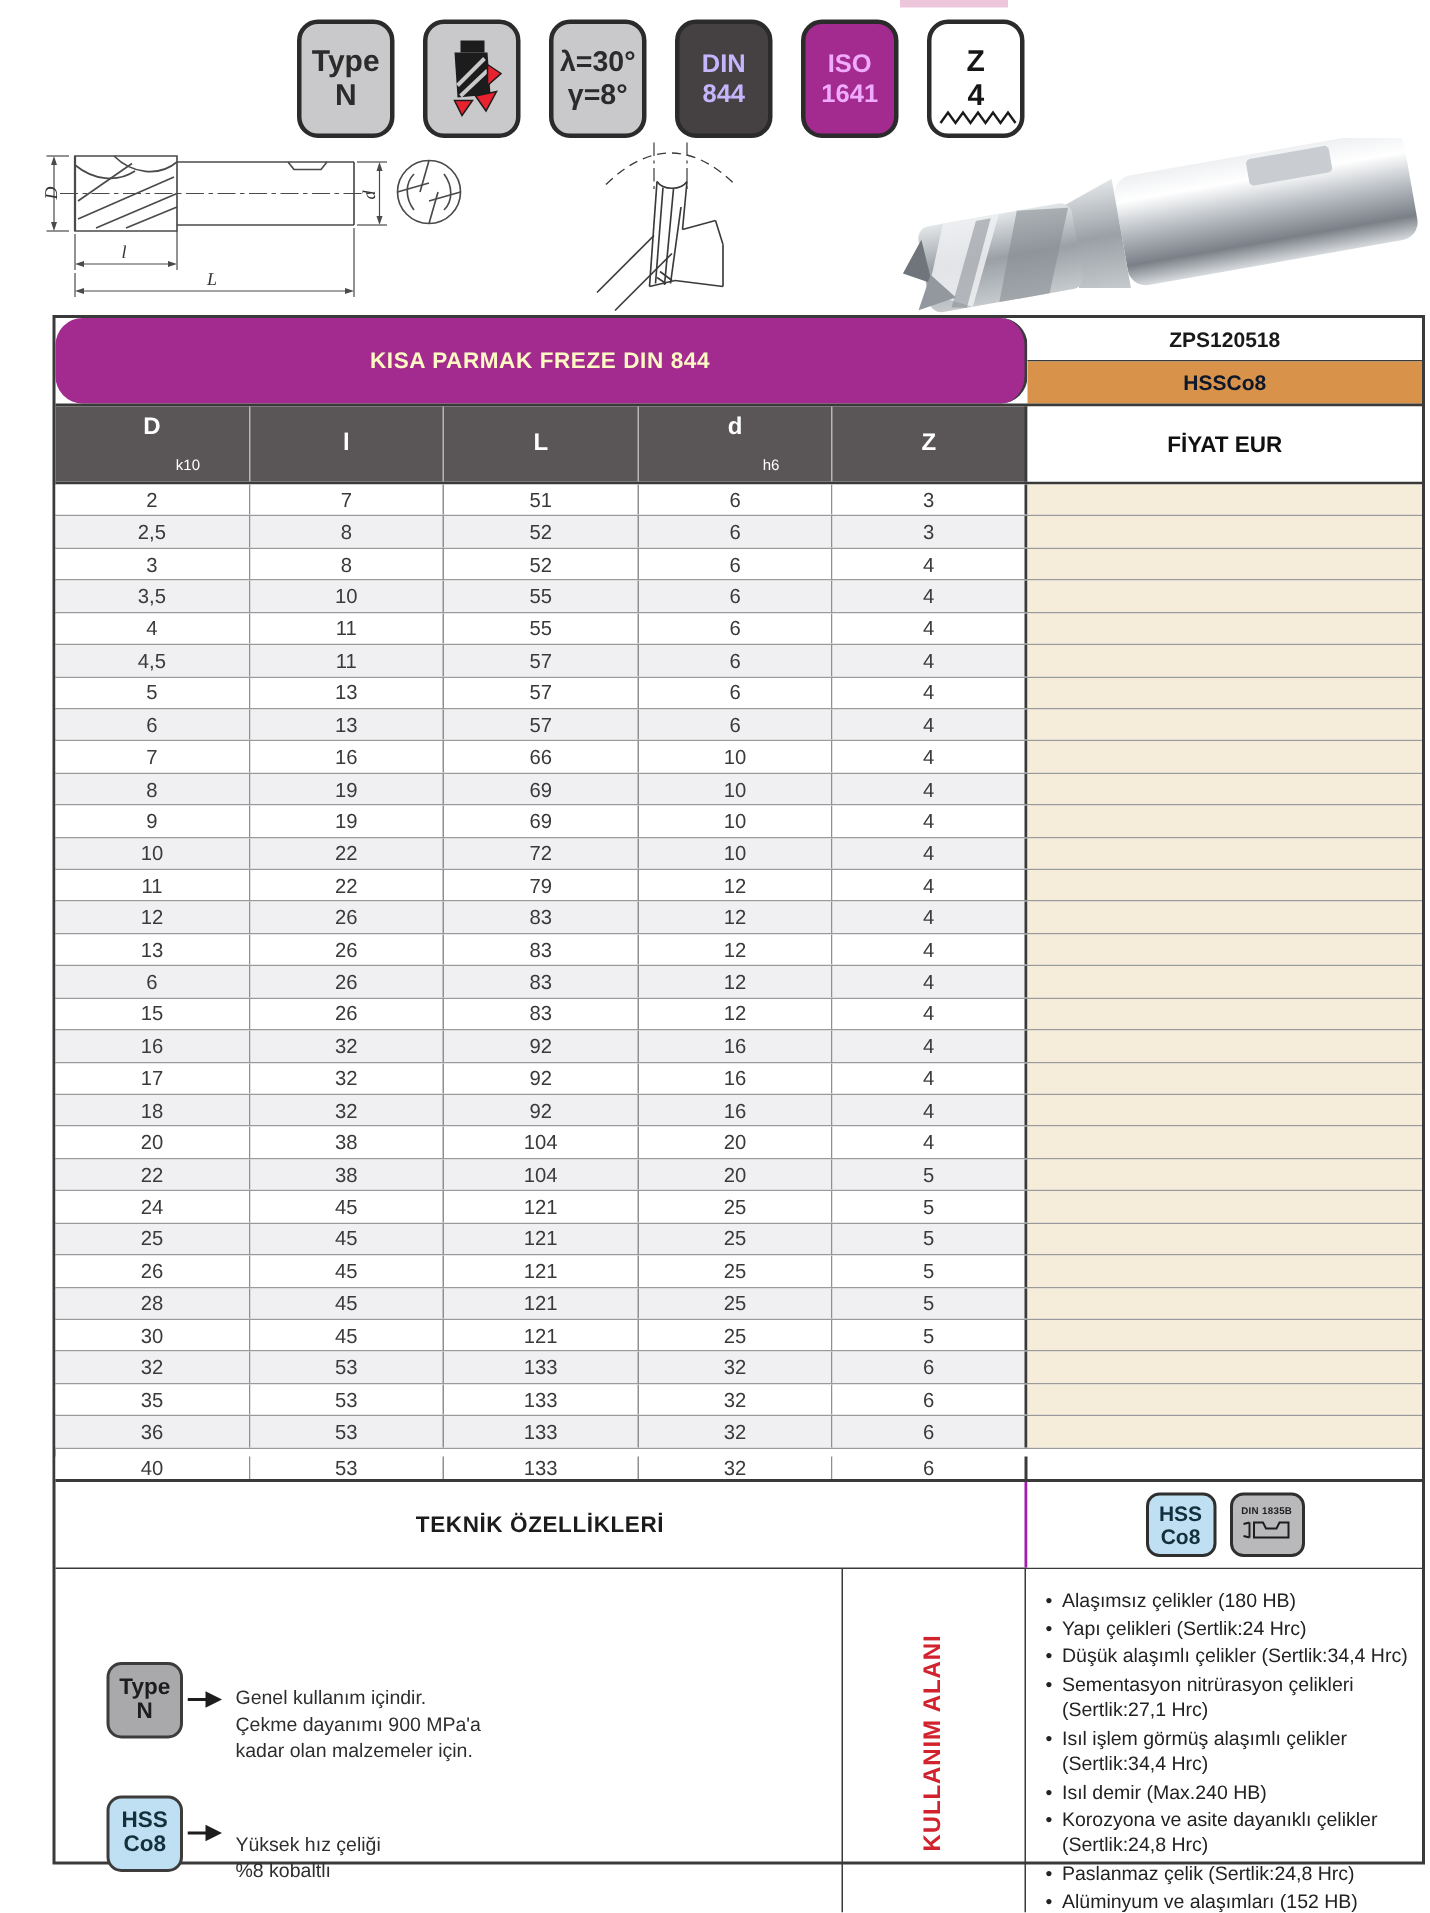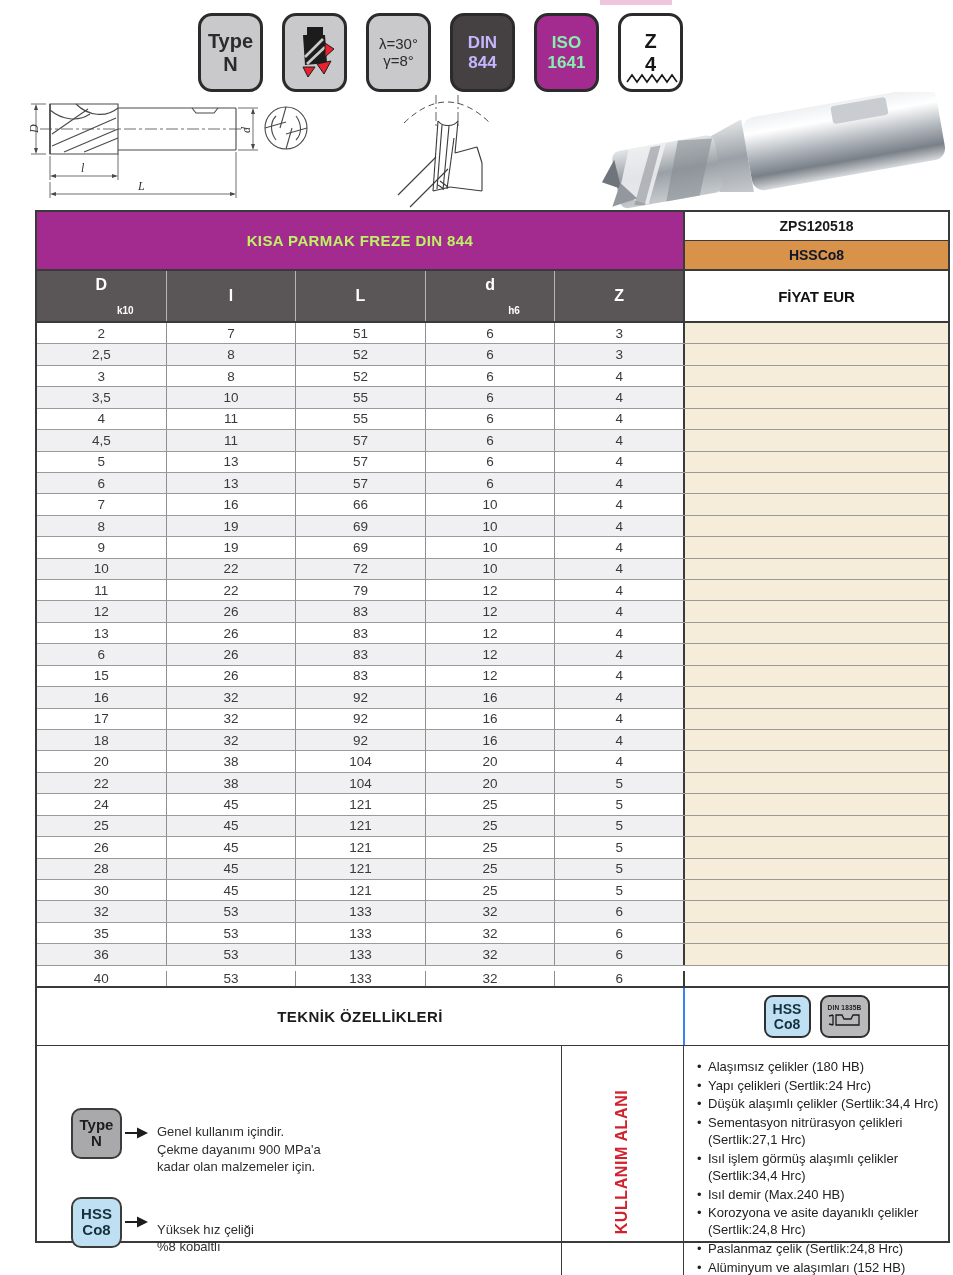--- a/index.html
+++ b/index.html
@@ -7,72 +7,72 @@
         font-family:"Liberation Sans",sans-serif;overflow:hidden;}
 
   
   .sliver{position:absolute;left:600px;top:0;width:72px;height:5px;background:#eec6dc;}
   .top-badges{position:absolute;left:198px;top:13px;display:flex;gap:19px;}
   .badge{width:65px;height:79px;border:3px solid #2b2b2b;border-radius:14px;
          display:flex;flex-direction:column;align-items:center;justify-content:center;
          font-weight:bold;box-sizing:border-box;line-height:1.12;}
   .badge.gray{background:#c9c9cb;color:#2b2b2b;}
   .badge.dark{background:#454143;color:#c4b5fd;}
-  .badge.purple{background:#a32b90;color:#86efac;}
+  .badge.purple{background:#a32b90;color:#f0abfc;}
   .badge.white{background:#fff;color:#161616;position:relative;}
   .badge .l-big{font-size:20px;}
   .badge .l-med{font-size:17px;}
-  .badge .l-ang{font-size:15px;font-weight:400;}
+  .badge .l-ang{font-size:19px;font-weight:700;}
   .badge.white .zz{position:absolute;bottom:5px;left:4px;}
 
   
   .drawing-left{position:absolute;left:26px;top:96px;}
   .drawing-mid{position:absolute;left:392px;top:93px;}
   .photo{position:absolute;left:598px;top:92px;}
 
   
   .cat-table{position:absolute;left:35px;top:210px;width:915px;height:1033px;
              border:2px solid #3a3a3a;box-sizing:border-box;display:flex;flex-direction:column;}
   .band-head{height:57px;display:flex;flex:none;}
-  .title-cell{width:648px;background:#a32b90;color:#bef264;display:flex;align-items:center;
+  .title-cell{width:648px;background:#a32b90;color:#fef9c3;display:flex;align-items:center;
               justify-content:center;font-weight:bold;font-size:15px;letter-spacing:.4px;
-              border-right:2px solid #3a3a3a;box-sizing:border-box;}
+              border-right:2px solid #3a3a3a;box-sizing:border-box;border-radius:18px;}
   .codes{flex:1;display:flex;flex-direction:column;}
   .code-cell{flex:1;display:flex;align-items:center;justify-content:center;
              font-weight:bold;font-size:14px;color:#1a1a1a;border-bottom:1.5px solid #3a3a3a;}
   .mat-cell{flex:1;display:flex;align-items:center;justify-content:center;
             font-weight:bold;font-size:14px;background:#d8924a;color:#0f172a;}
 
   .band-cols{height:50px;display:flex;flex:none;border-top:2px solid #3a3a3a;
              border-bottom:2px solid #3a3a3a;box-sizing:content-box;}
   .col-cell{width:129.6px;background:#5a5658;color:#fff;display:flex;flex-direction:column;
             align-items:center;justify-content:center;border-right:1px solid #b5b5b5;
             box-sizing:border-box;}
   .col-cell.last{border-right:2px solid #3a3a3a;}
   .col-main{font-size:16px;font-weight:bold;line-height:1;}
-  .col-sub{font-size:10px;font-weight:bold;margin-top:12px;padding-left:48px;}
+  .col-sub{font-size:10px;font-weight:normal;margin-top:12px;padding-left:48px;}
   .col-sub:empty{display:none;}
   .price-head{flex:1;background:#fff;color:#111;display:flex;align-items:center;
               justify-content:center;font-weight:bold;font-size:15px;}
 
   .data-rows{height:663px;display:flex;flex-direction:column;flex:none;}
   .row{flex:1;display:flex;border-bottom:1px solid #9a9a9a;box-sizing:border-box;}
   .row:last-child{border-bottom:none;align-items:flex-end;}
   .row .c{width:129.6px;display:flex;align-items:center;justify-content:center;
           font-size:13.5px;color:#3a3a3a;border-right:1px solid #8f8f8f;
           box-sizing:border-box;background:#fff;}
   .row .c:nth-child(5){border-right:2px solid #3a3a3a;}
   .row.alt .c{background:#f0f0f2;}
   .row .c.price{flex:1;width:auto;background:#f5edda !important;border-right:none;}
 
   .band-tek{height:57px;flex:none;display:flex;border-top:2px solid #3a3a3a;
             border-bottom:1.5px solid #3a3a3a;box-sizing:content-box;}
   .tek-title{width:648px;display:flex;align-items:center;justify-content:center;
              font-weight:bold;font-size:15px;color:#1c1c1c;letter-spacing:.4px;
-             border-right:2px solid #3b82f6;box-sizing:border-box;}
+             border-right:2px solid #a21caf;box-sizing:border-box;}
   .tek-badges{flex:1;display:flex;align-items:center;justify-content:center;gap:9px;background:#fff;}
   .hss-badge{width:47px;height:43px;background:#bfe0f2;border:2.5px solid #2f2f2f;border-radius:9px;
              display:flex;flex-direction:column;align-items:center;justify-content:center;
              font-weight:bold;font-size:14px;line-height:1.05;color:#14303d;box-sizing:border-box;}
   .din-badge{width:50px;height:43px;background:#b9b9bb;border:2.5px solid #2f2f2f;border-radius:9px;
              display:flex;flex-direction:column;align-items:center;justify-content:center;box-sizing:border-box;}
   .din-badge .lbl{font-size:6.5px;font-weight:bold;color:#1d1d1d;letter-spacing:.2px;}
 
   .band-bottom{flex:1;display:flex;}
   .bot-left{width:524px;box-sizing:border-box;padding:45px 0 0 34px;}

